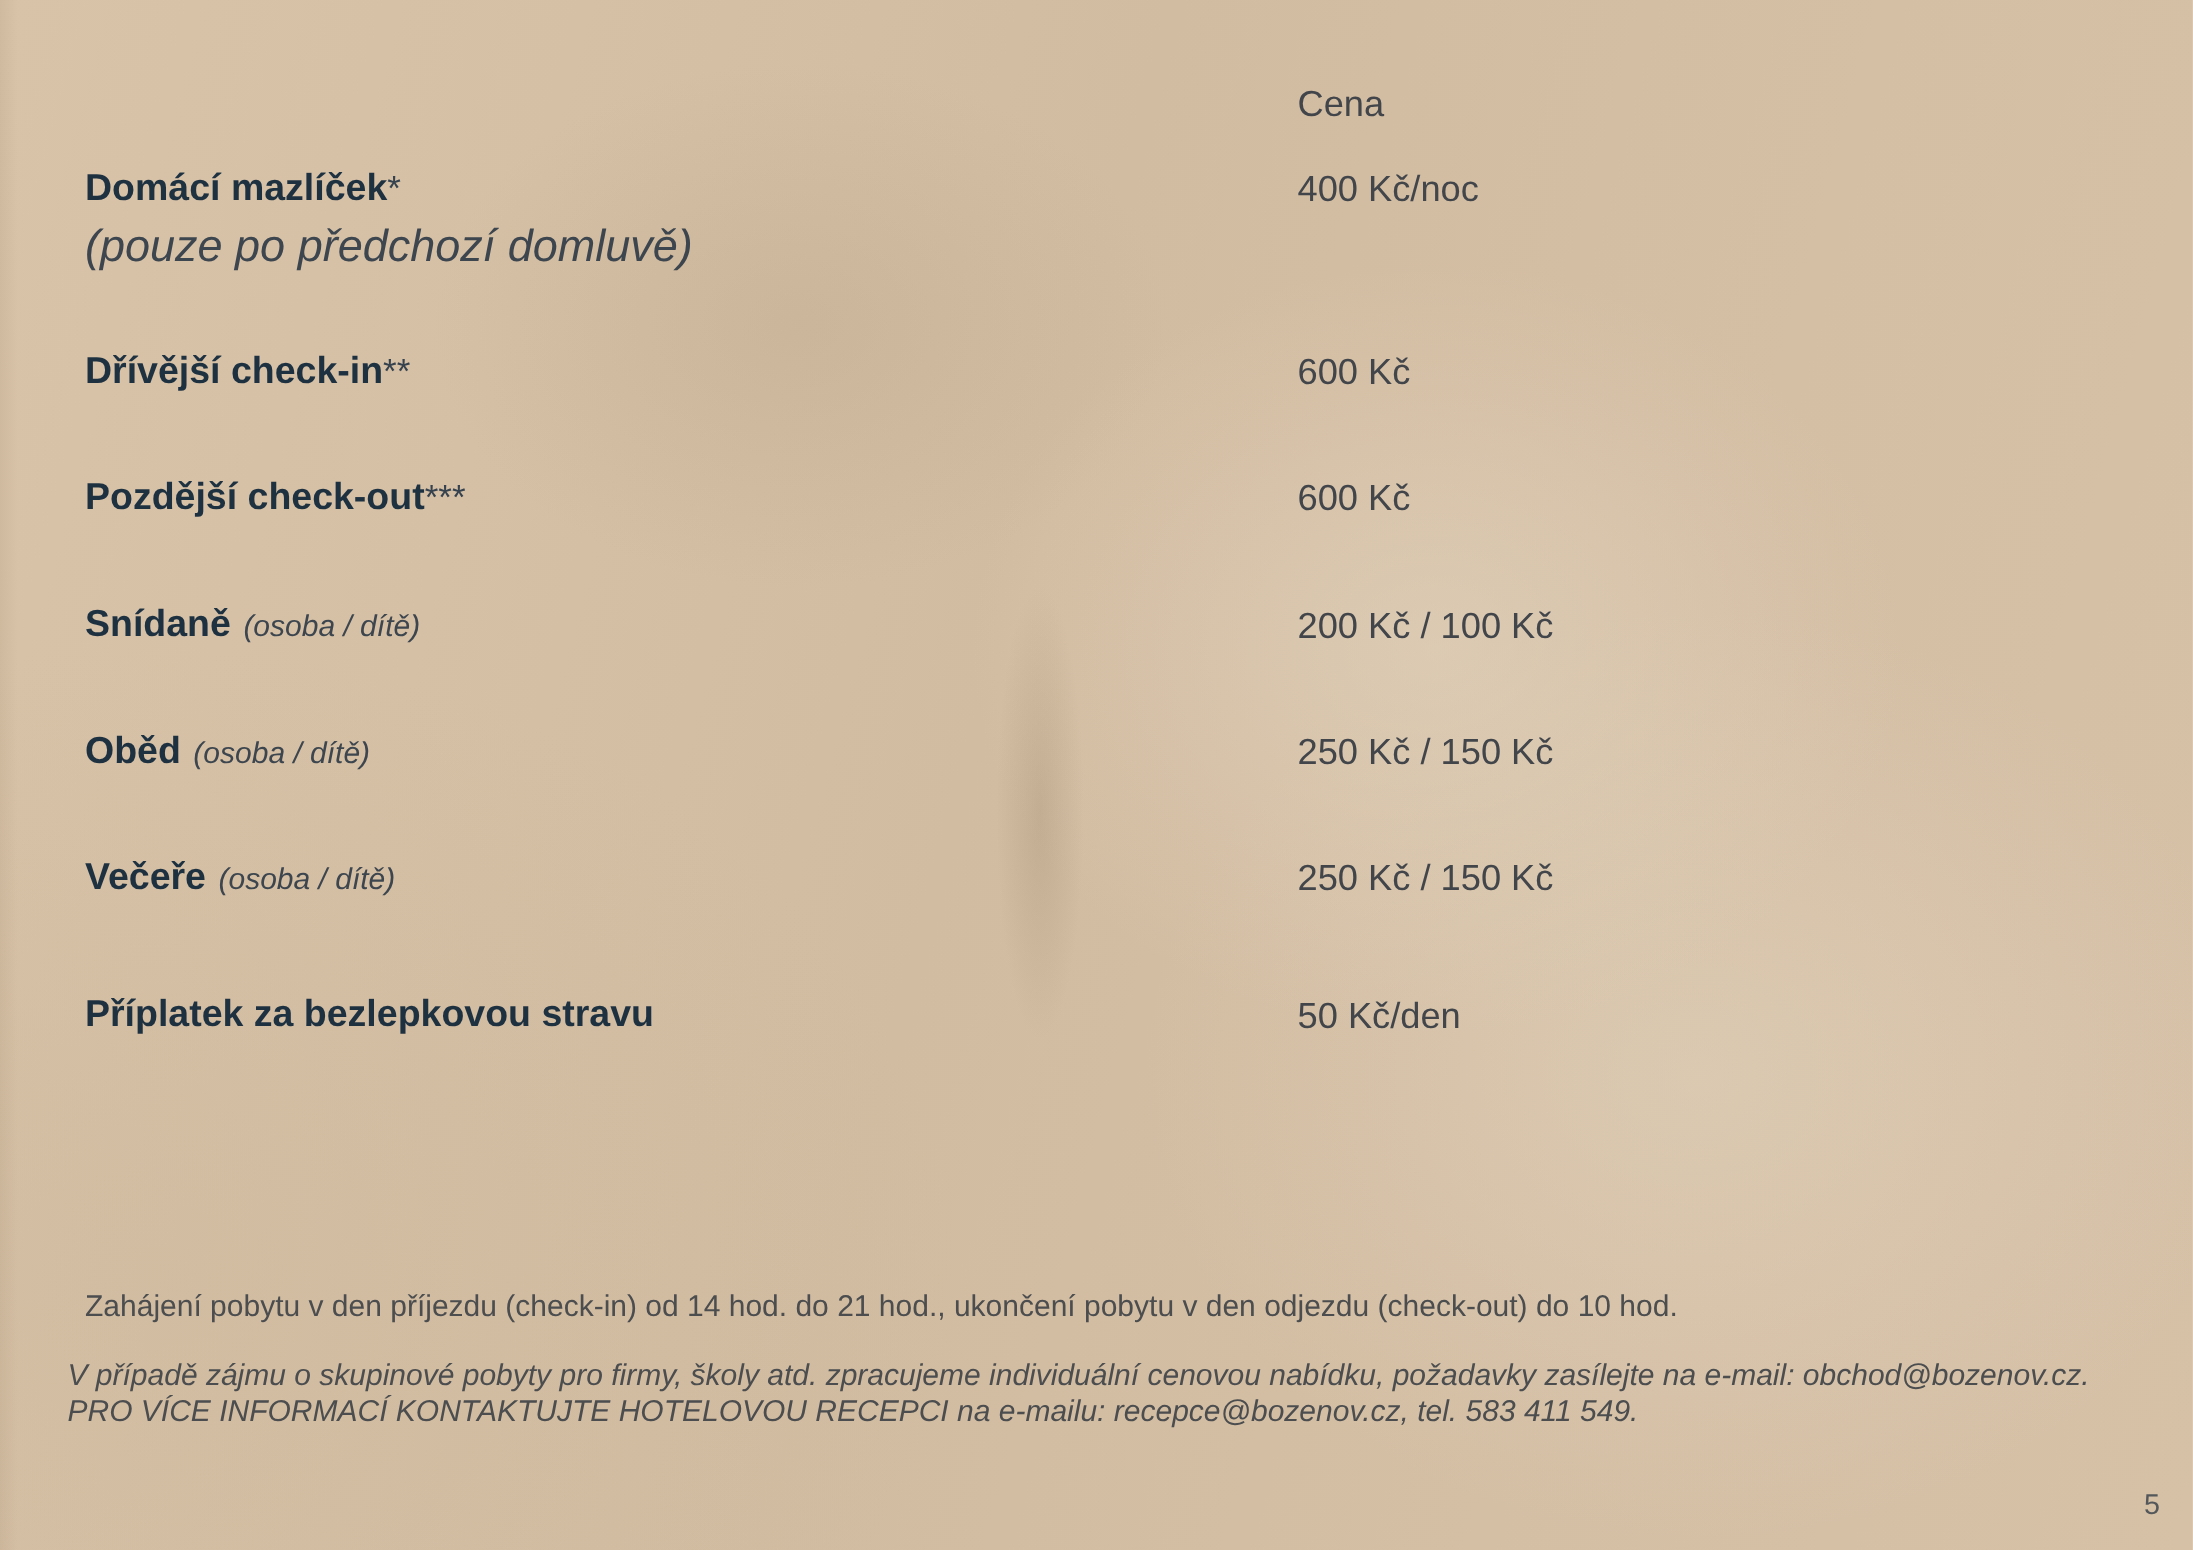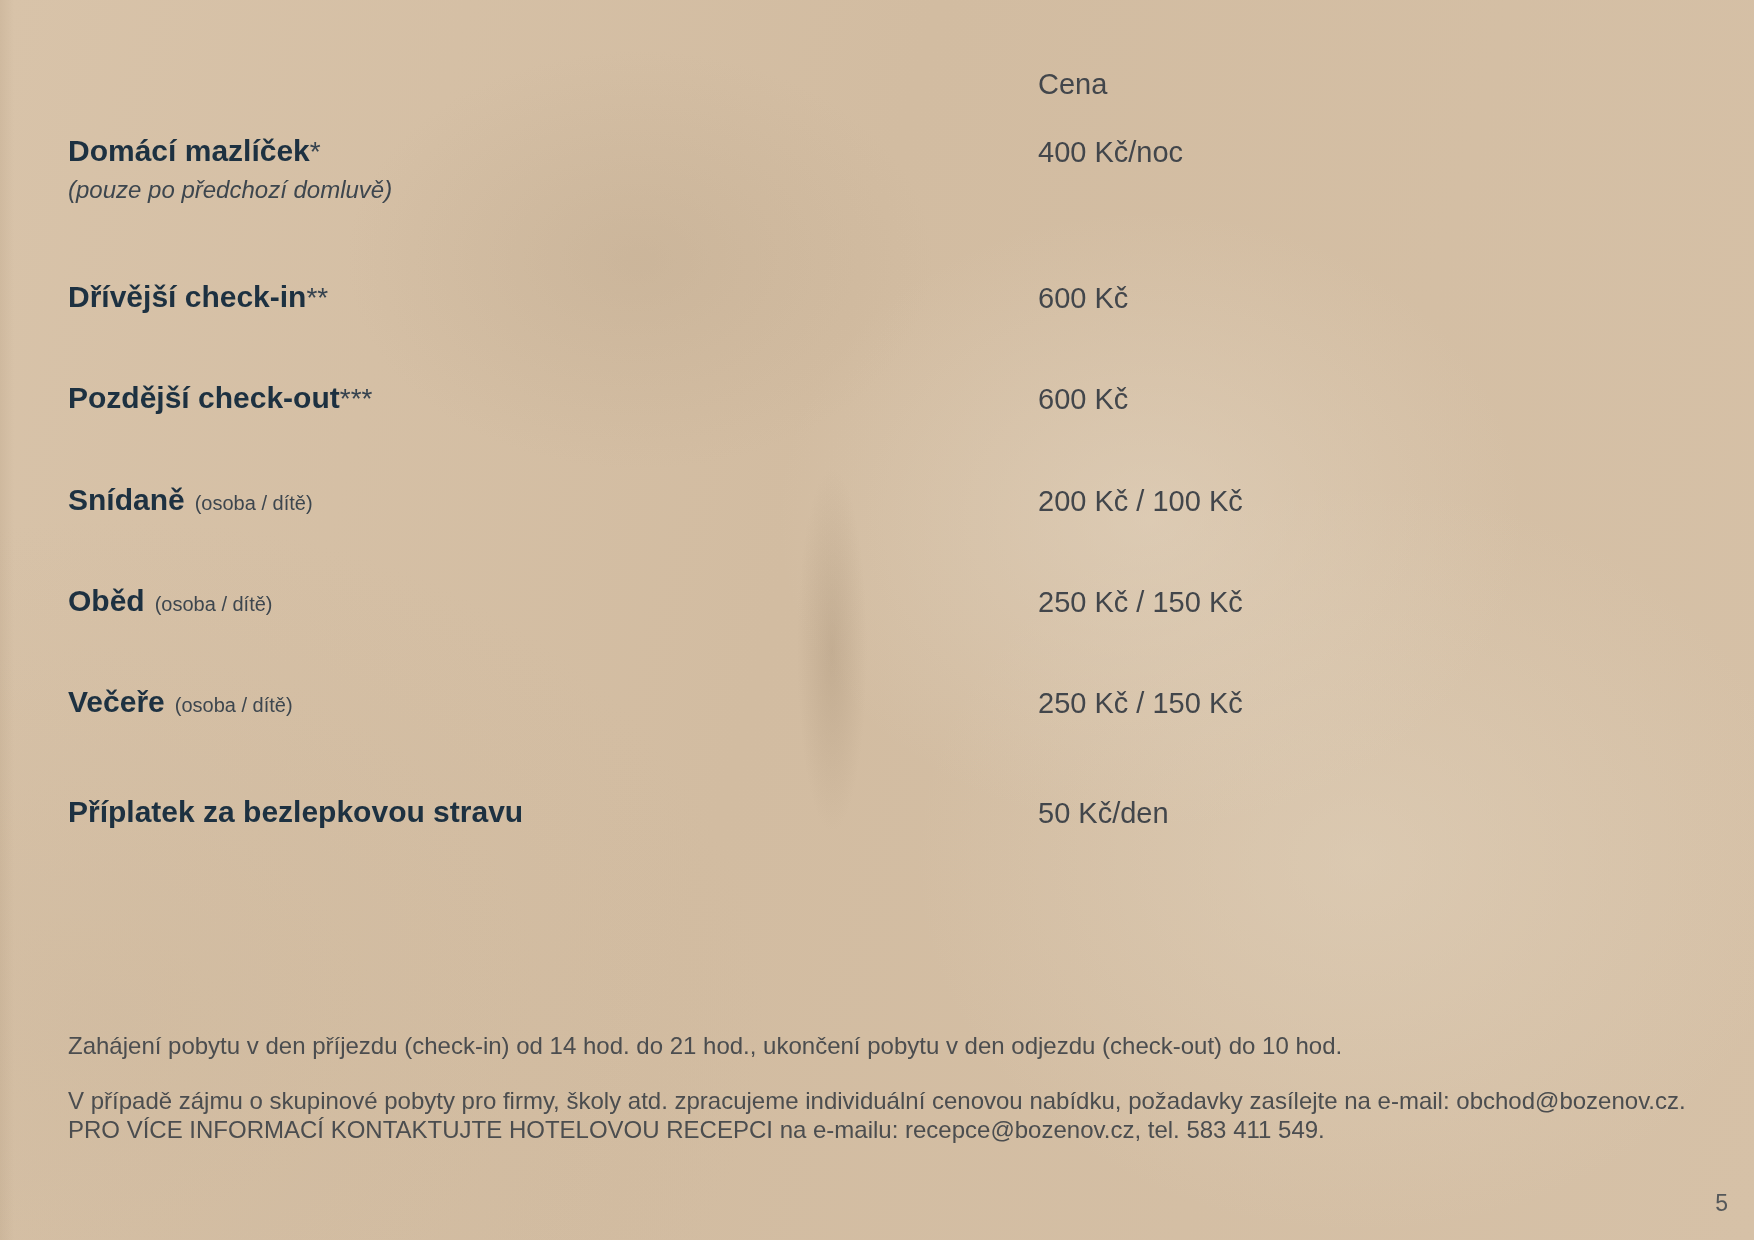--- a/index.html
+++ b/index.html
@@ -20,36 +20,36 @@
   }
   .cena-header{
     position:absolute;left:1038px;top:68px;
     font-size:29px;color:var(--price,#42464b);
   }
   .row{position:absolute;left:0;width:1754px;}
   .row .label{position:absolute;left:68px;top:0;white-space:nowrap;text-align:right;}
   .row .price{position:absolute;left:1038px;top:2px;font-size:29px;color:var(--price,#42464b);white-space:nowrap;}
   .bold{font-size:30px;font-weight:700;color:var(--label,#1d3141);}
   .ast{font-size:28px;font-weight:400;color:#36434f;}
-  .it{font-size:20px;color:var(--italic,#3d464e);margin-left:10px;}
-  .sub{position:absolute;left:68px;top:42px;font-size:24px;font-style:italic;color:var(--italic,#3d464e);white-space:nowrap;}
+  .it{font-size:24px;font-style:italic;color:var(--italic,#3d464e);margin-left:10px;}
+  .sub{position:absolute;left:68px;top:42px;font-size:36px;font-style:italic;color:var(--italic,#3d464e);white-space:nowrap;}
   .r1{top:134px;} .r2{top:280px;} .r3{top:381px;} .r4{top:483px;}
   .r5{top:584px;} .r6{top:685px;} .r7{top:795px;}
   .notes{
     position:absolute;left:68px;top:909px;
     font-size:24px;font-style:italic;line-height:31px;
     color:var(--note-italic,#515254);white-space:nowrap;
   }
   .info-line{
     position:absolute;left:68px;
     font-size:24px;line-height:30px;
     color:var(--note,#4b4d4f);white-space:nowrap;
   }
   .checkin{top:1031px;}
-  .para{position:absolute;left:68px;top:1086px;font-size:24px;line-height:29px;color:var(--note,#4b4d4f);white-space:nowrap;}
+  .para{position:absolute;left:54px;top:1086px;font-size:24px;line-height:29px;color:var(--note,#4b4d4f);white-space:nowrap;font-style:italic;}
   .fee-bold{font-weight:700;color:var(--label,#1d3141);}
   .page-num{
     position:absolute;right:26px;top:1190px;
     font-size:23px;color:var(--page-num,#55585a);
   }
 </style>
 </head>
 <body>
 
 <div class="page" style="--bg: #d5bfa4; --label: #1d3141; --price: #42464b; --italic: #3d464e; --note: #4b4d4f; --note-italic: #515254; --page-num: #55585a;">

